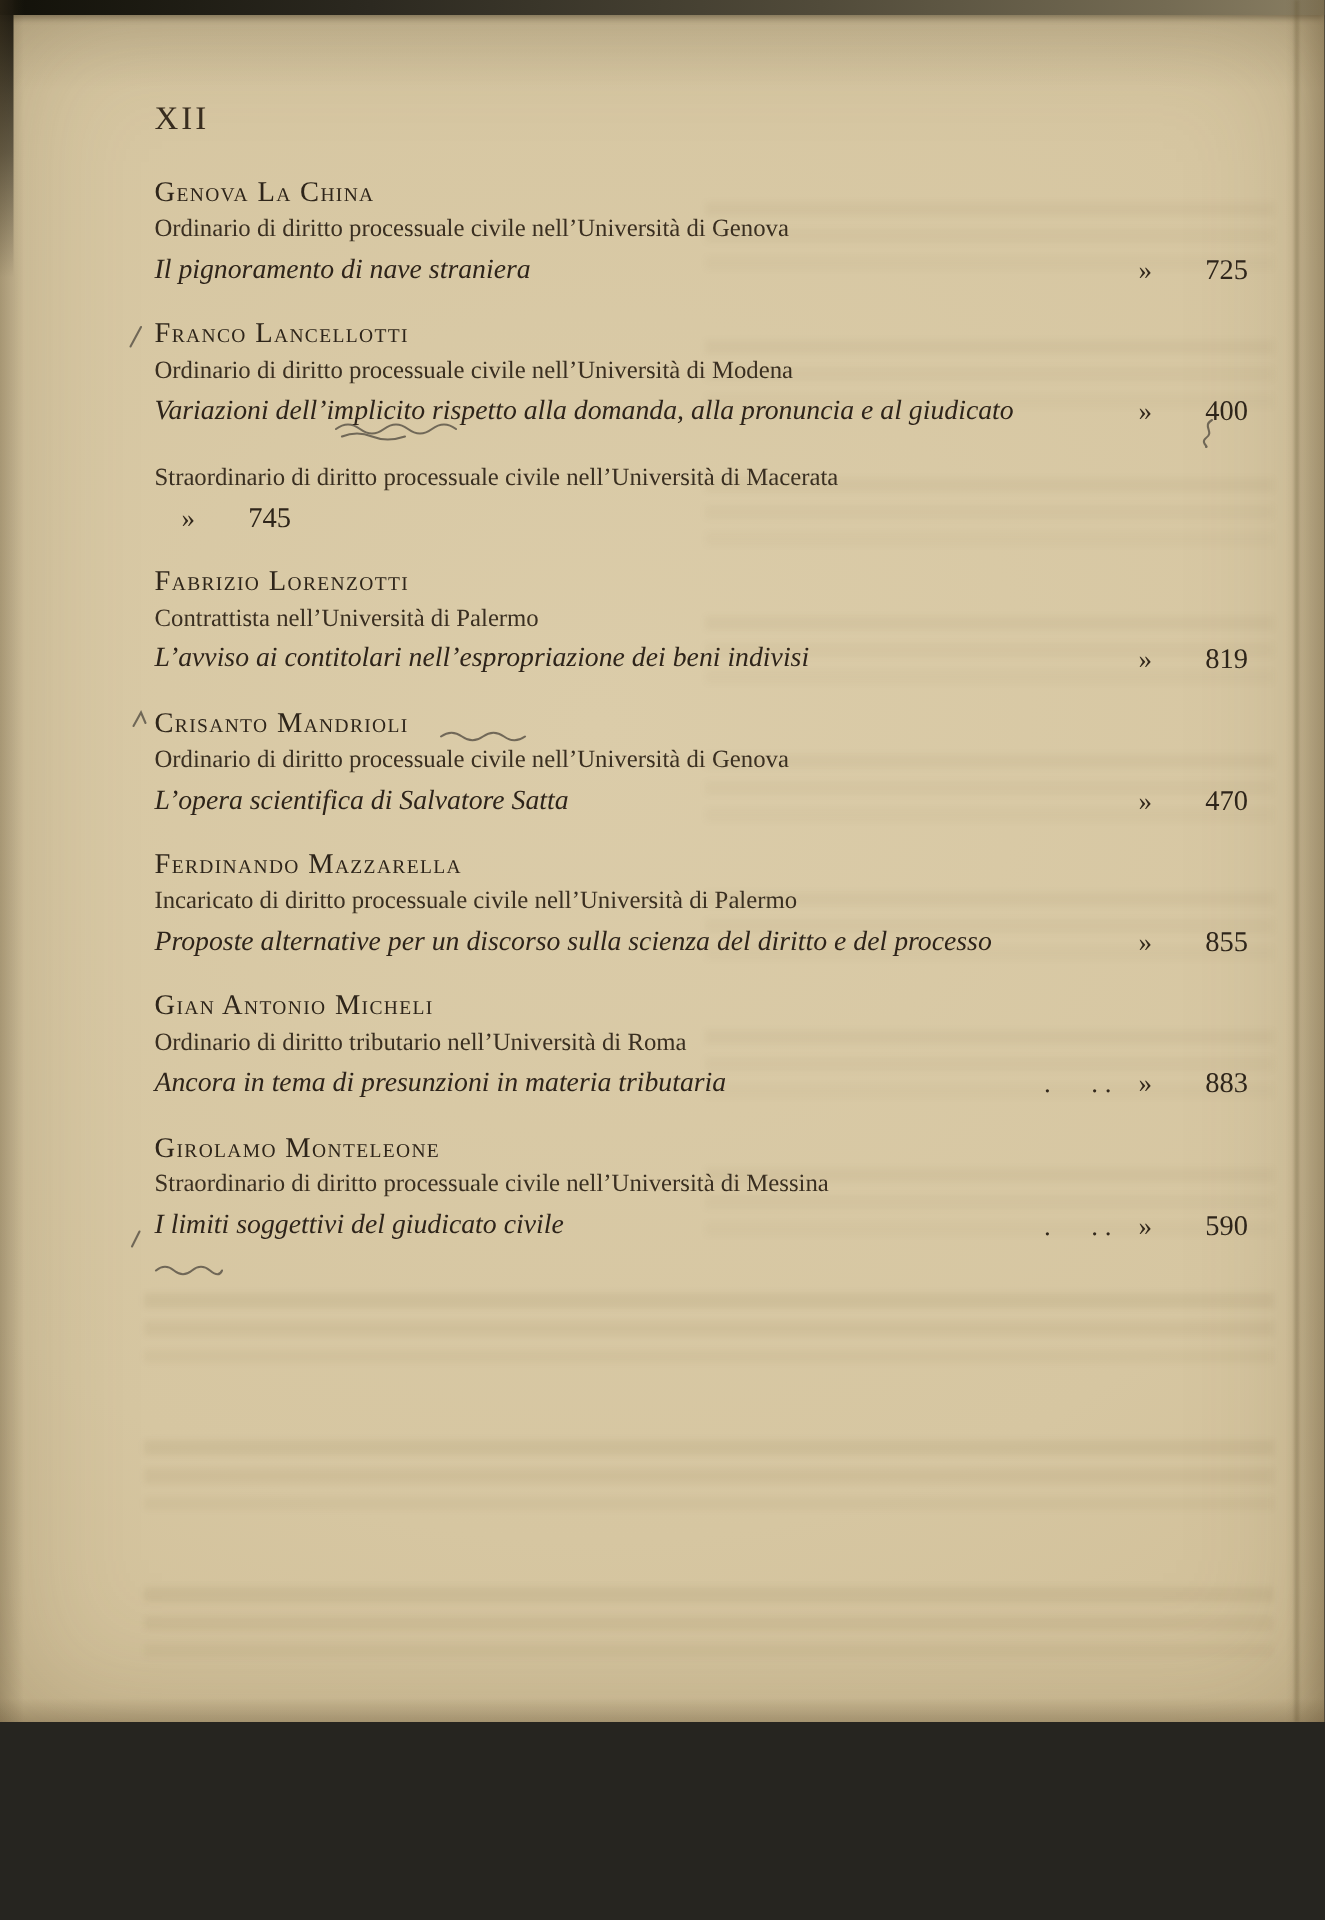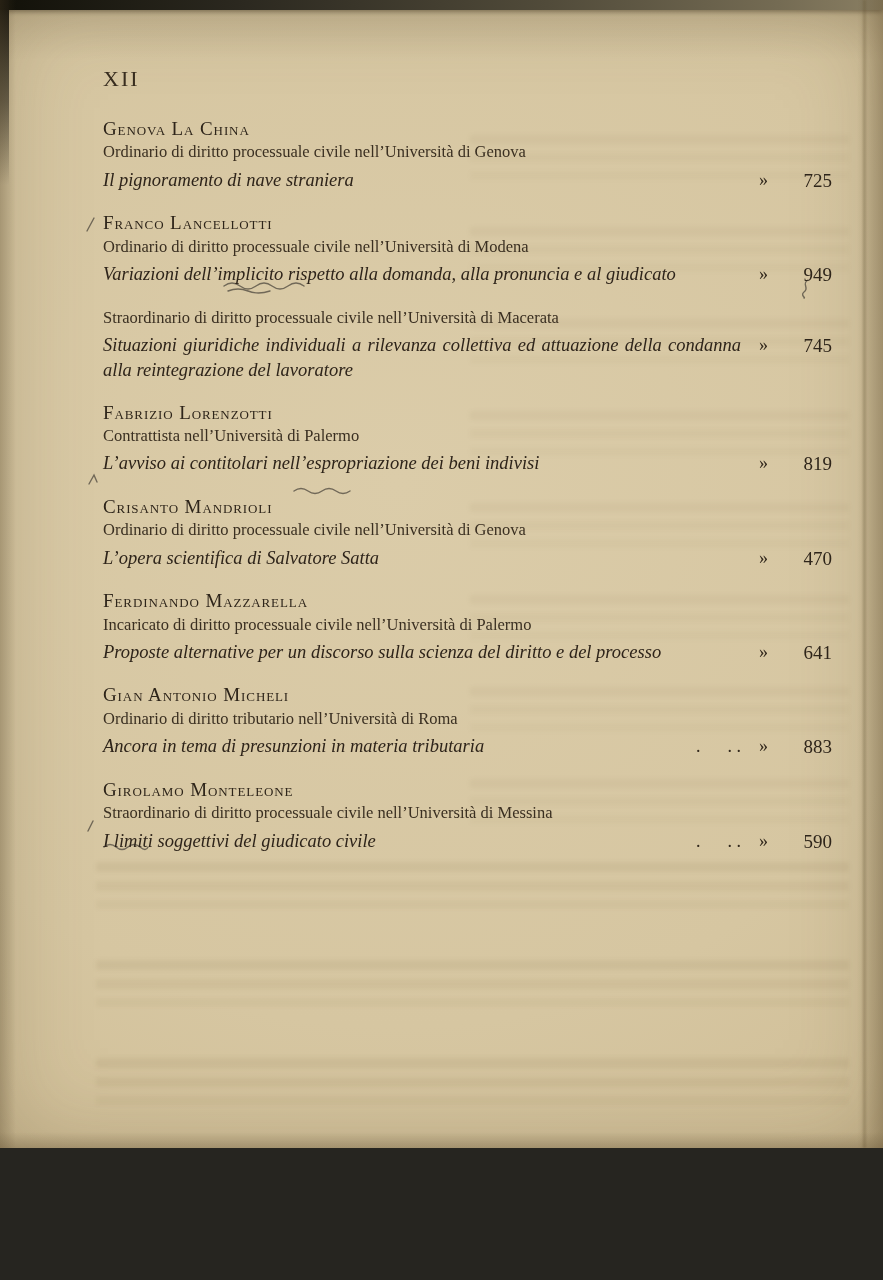--- a/index.html
+++ b/index.html
@@ -200,28 +200,27 @@
       </div>
     </div>
 
     <div class="entry">
       <div class="author">Franco Lancellotti</div>
       <div class="affiliation">Ordinario di diritto processuale civile nell’Università di Modena</div>
       <div class="title-row">
         <span class="title">Variazioni dell’implicito rispetto alla domanda, alla pronuncia e al giudicato</span>
 
         <span class="sep">»</span>
-        <span class="pagenum">949</span>
+        <span class="pagenum">400</span>
       </div>
     </div>
 
     <div class="entry">
       <div class="affiliation">Straordinario di diritto processuale civile nell’Università di Macerata</div>
       <div class="title-row">
-        <span class="title">Situazioni giuridiche individuali a rilevanza collettiva ed attuazione della condanna alla reintegrazione del lavoratore</span>
 
         <span class="sep">»</span>
         <span class="pagenum">745</span>
       </div>
     </div>
 
     <div class="entry">
       <div class="author">Fabrizio Lorenzotti</div>
       <div class="affiliation">Contrattista nell’Università di Palermo</div>
       <div class="title-row">
@@ -243,21 +242,21 @@
       </div>
     </div>
 
     <div class="entry">
       <div class="author">Ferdinando Mazzarella</div>
       <div class="affiliation">Incaricato di diritto processuale civile nell’Università di Palermo</div>
       <div class="title-row">
         <span class="title">Proposte alternative per un discorso sulla scienza del diritto e del processo</span>
 
         <span class="sep">»</span>
-        <span class="pagenum">641</span>
+        <span class="pagenum">855</span>
       </div>
     </div>
 
     <div class="entry">
       <div class="author">Gian Antonio Micheli</div>
       <div class="affiliation">Ordinario di diritto tributario nell’Università di Roma</div>
       <div class="title-row">
         <span class="title">Ancora in tema di presunzioni in materia tributaria</span>
         <span class="leader">.      . .</span>
         <span class="sep">»</span>

